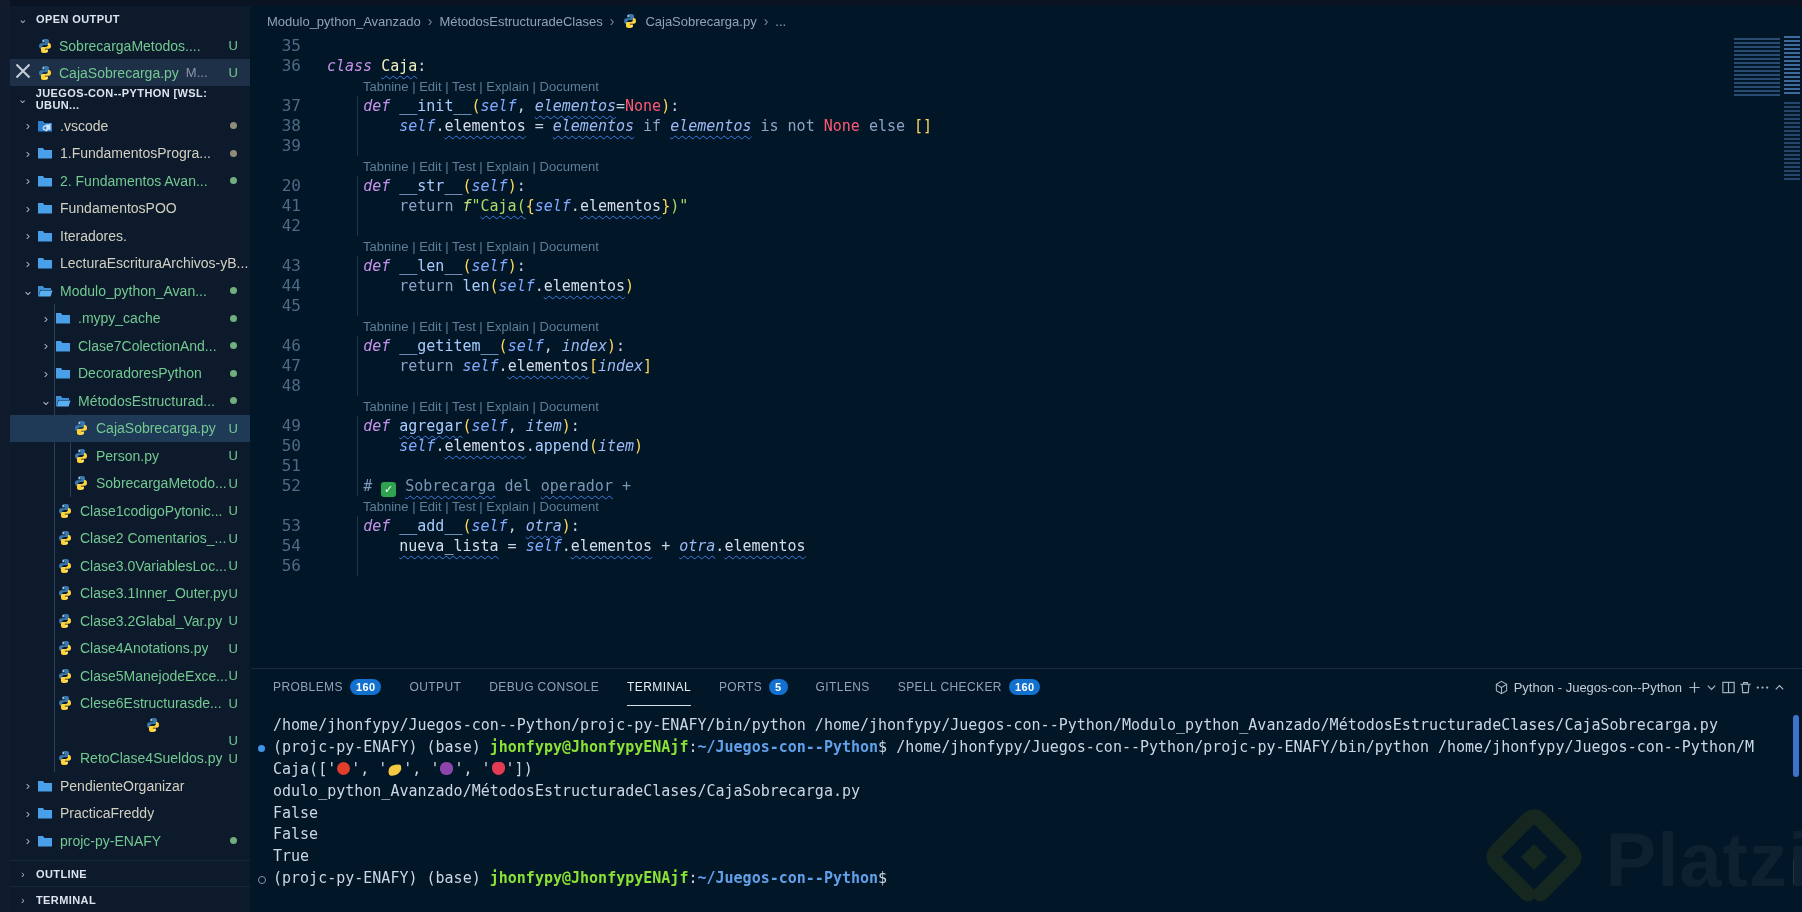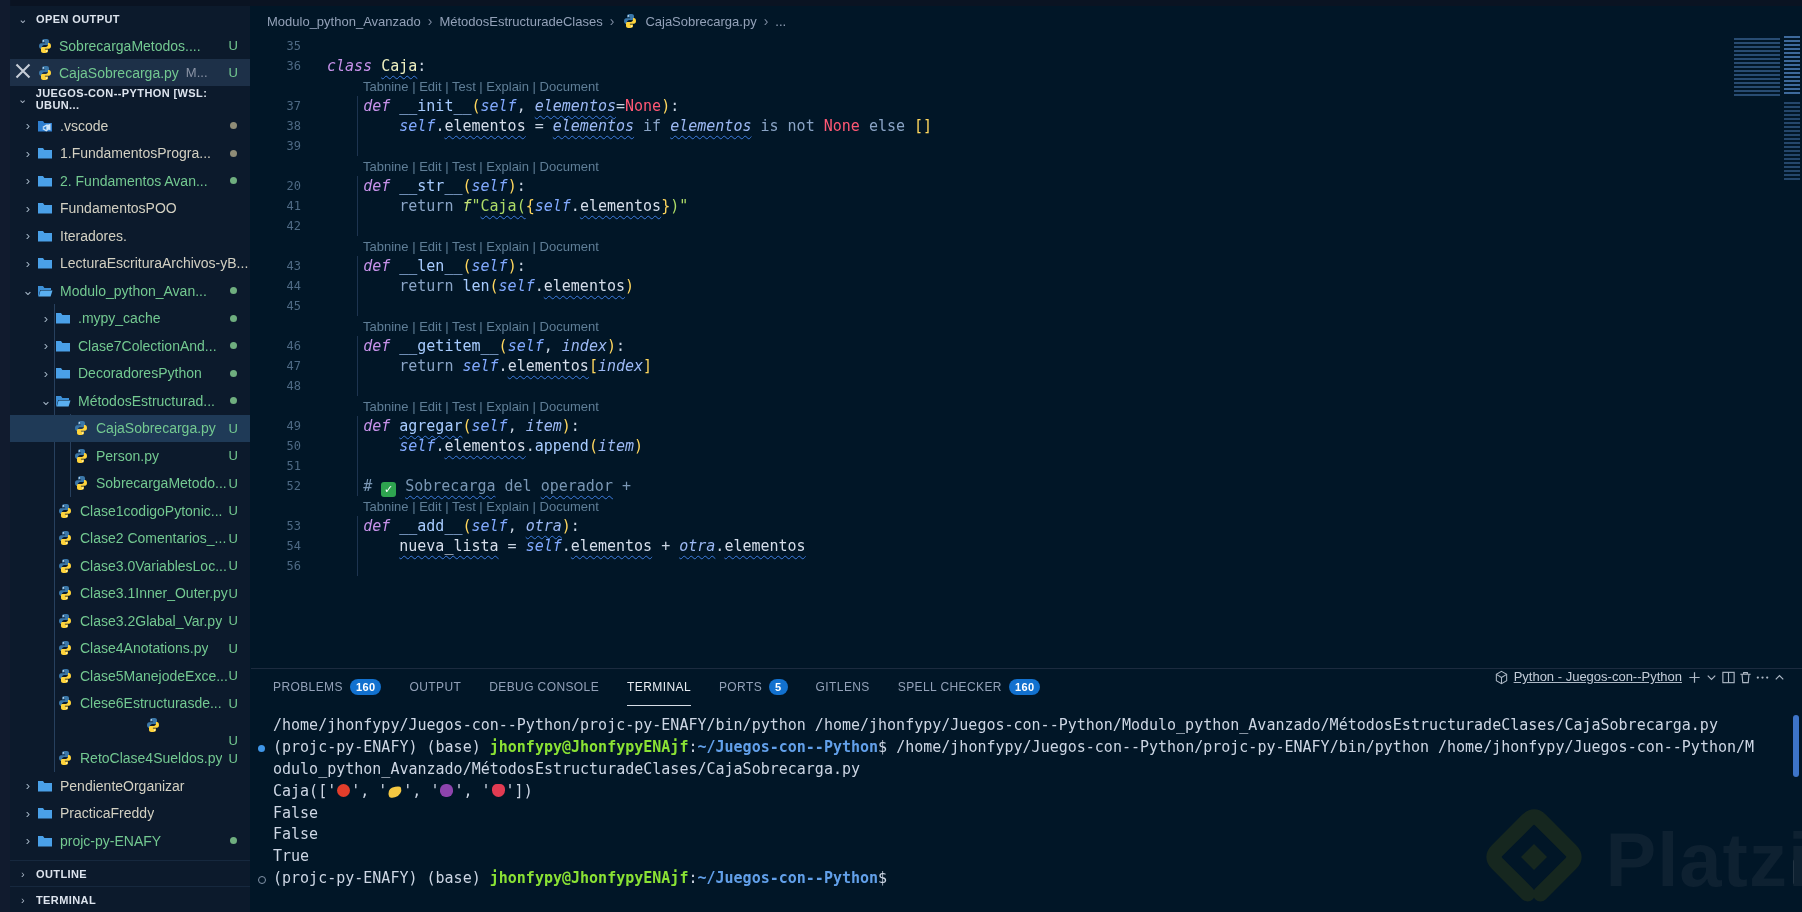--- a/index.html
+++ b/index.html
@@ -31,21 +31,21 @@
   .tguide{position:absolute;width:1px;background:#27405e;}
   .sb-bottom{position:absolute;left:0;bottom:0;width:100%;}
   .sb-bottom .sec-h{border-top:1px solid #16283e;height:25px;}
 
   
   .editor{position:absolute;left:251px;top:6px;width:1551px;height:662px;background:#011627;}
   .crumbs{height:30px;display:flex;align-items:center;gap:7px;padding-left:16px;font-size:13px;color:#93a1b8;}
   .crumbs .sep{color:#7c8aa0;font-size:14px;}
   .code{position:absolute;left:0;top:30px;right:0;bottom:0;font-family:"DejaVu Sans Mono", monospace;font-size:15px;}
   .cline{display:flex;height:20px;line-height:20px;}
-  .gut{width:50px;flex:none;text-align:right;color:#4e6a85;font-size:12px;}
+  .gut{width:50px;flex:none;text-align:right;color:#4e6a85;font-size:16px;}
   .ctext{margin-left:26px;flex:1;position:relative;white-space:pre;}
   .iguide{position:absolute;left:30px;top:0;bottom:0;width:1px;background:#1d3450;}
   .clens{height:20px;line-height:20px;padding-left:112px;}
   .clens span{color:#5f7e97;font-size:13px;font-family:"Liberation Sans",sans-serif;}
   .tk{white-space:pre;}
   .tk.kw{color:#c792ea;font-style:italic;}
   .tk.fn{color:#a8ccff;}
   .tk.slf{color:#82aaff;font-style:italic;}
   .tk.par{color:#9db9f4;font-style:italic;}
   .tk.at{color:#d6deeb;}
@@ -68,21 +68,21 @@
   .mm.a{left:2px;top:8px;width:46px;height:58px;opacity:.55;}
   .mm.b{left:52px;top:6px;width:16px;height:60px;opacity:.85;}
   .mm.c{left:52px;top:72px;width:16px;height:78px;opacity:.5;}
 
   
   .panel{position:absolute;left:251px;top:668px;width:1551px;height:244px;background:#011627;border-top:1px solid #1c2b3f;}
   .ptabs{height:36px;display:flex;align-items:center;gap:28px;padding-left:22px;position:relative;}
   .ptab{display:flex;align-items:center;gap:7px;height:100%;font-size:12px;letter-spacing:.4px;color:#93a1b8;border-bottom:1.5px solid transparent;}
   .ptab.active{color:#e8ecf2;border-bottom-color:#d7dde6;}
   .pbadge{background:#1271cf;color:#fff;font-size:11px;font-weight:bold;border-radius:10px;padding:2px 6px;line-height:12px;}
-  .pright{position:absolute;right:14px;top:0;height:36px;display:flex;align-items:flex-start;gap:0;color:#aeb9c6;text-decoration:underline;}
+  .pright{position:absolute;right:14px;top:0;height:36px;display:flex;align-items:center;gap:0;color:#aeb9c6;}
   .pright .title{font-size:13px;color:#c3ccd8;margin:0 4px 0 4px;white-space:nowrap;}
   .pright .ic svg{width:15px;height:15px;}
   .term{position:absolute;left:0;top:46px;right:12px;font-family:"DejaVu Sans Mono", monospace;font-size:15px;color:#cdd6e4;}
   .tline{position:relative;height:21.9px;line-height:21.9px;padding-left:22px;white-space:pre;}
   .tline .tgreen{color:#8ae234;font-weight:bold;}
   .tline .tblue{color:#62a0ea;font-weight:bold;}
   .tdec{position:absolute;left:7px;top:8px;width:7px;height:7px;border-radius:50%;}
   .tdec.filled{background:#3f96e8;}
   .tdec.hollow{border:1px solid #8193a8;width:6px;height:6px;}
   .fr{display:inline-block;width:13px;height:13px;border-radius:50%;vertical-align:-1px;margin:0 1px;}
@@ -635,22 +635,22 @@
           <span class="ic">
             <svg viewBox="0 0 16 16">
               <path d="M4 10l4-4 4 4" stroke="#aeb9c6" stroke-width="1.3" fill="none"></path>
             </svg>
           </span>
         </div>
       </div>
     <div class="term" id="terminal">
         <div class="tline"><span>/home/jhonfypy/Juegos-con--Python/projc-py-ENAFY/bin/python /home/jhonfypy/Juegos-con--Python/Modulo_python_Avanzado/MétodosEstructuradeClases/CajaSobrecarga.py</span></div>
         <div class="tline"><span class="tdec filled"></span><span>(projc-py-ENAFY) (base) </span><span class="tgreen">jhonfypy@JhonfypyENAjf</span><span>:</span><span class="tblue">~/Juegos-con--Python</span><span>$ /home/jhonfypy/Juegos-con--Python/projc-py-ENAFY/bin/python /home/jhonfypy/Juegos-con--Python/M</span></div>
+        <div class="tline"><span>Caja(['</span><span class="fr fruit-apple"></span><span>', '</span><span class="fr fruit-banana"></span><span>', '</span><span class="fr fruit-grape"></span><span>', '</span><span class="fr fruit-straw"></span><span>'])</span></div>
         <div class="tline"><span>odulo_python_Avanzado/MétodosEstructuradeClases/CajaSobrecarga.py</span></div>
-        <div class="tline"><span>Caja(['</span><span class="fr fruit-apple"></span><span>', '</span><span class="fr fruit-banana"></span><span>', '</span><span class="fr fruit-grape"></span><span>', '</span><span class="fr fruit-straw"></span><span>'])</span></div>
         <div class="tline"><span>False</span></div>
         <div class="tline"><span>False</span></div>
         <div class="tline"><span>True</span></div>
         <div class="tline"><span class="tdec hollow"></span><span>(projc-py-ENAFY) (base) </span><span class="tgreen">jhonfypy@JhonfypyENAjf</span><span>:</span><span class="tblue">~/Juegos-con--Python</span><span>$</span></div>
       </div>
     <div class="tscroll"></div>
     <div class="pscroll"></div>
     <div class="wm">
       <span>
         <svg viewBox="0 0 48 48">

